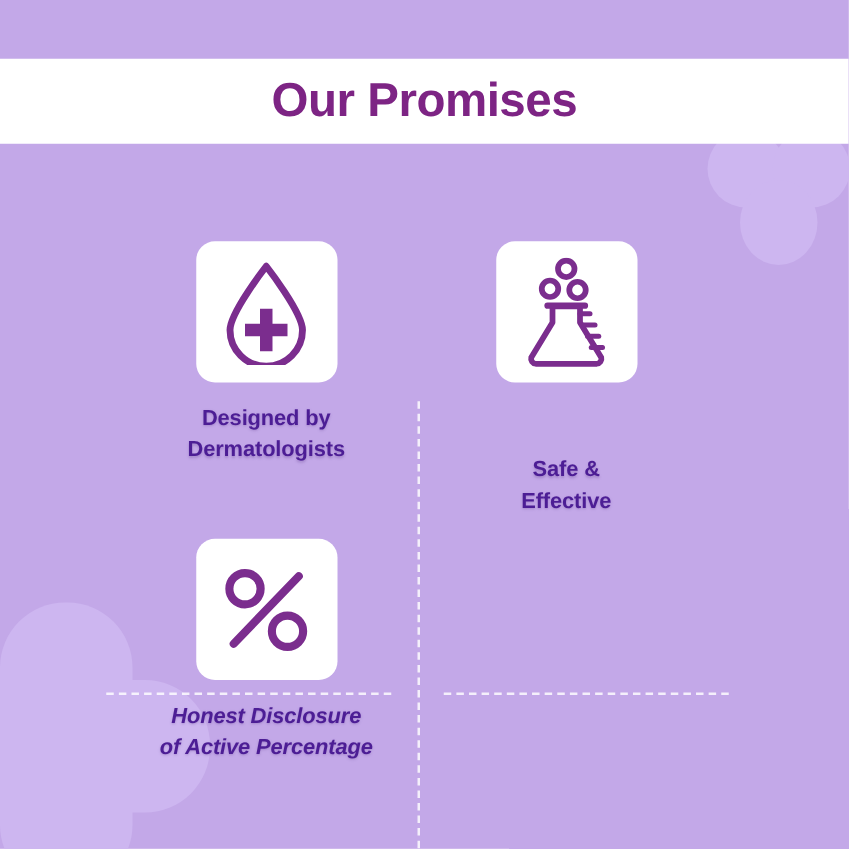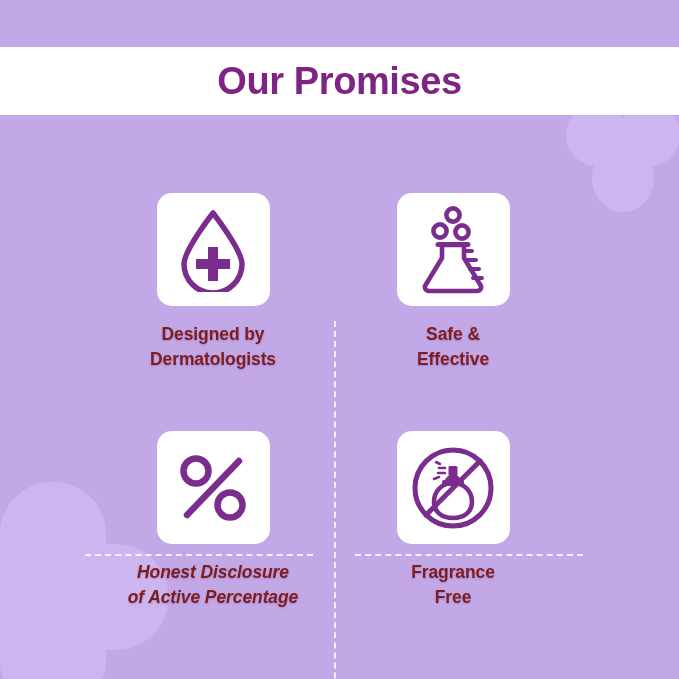--- a/index.html
+++ b/index.html
@@ -96,39 +96,39 @@
     height: 510px;
   }
   .cell {
     position: absolute;
     width: 330px;
     display: flex;
     flex-direction: column;
     align-items: center;
   }
   .cell-0 { left: 48px;  top: 43px; }
-  .cell-1 { left: 288px; top: 43px; }
+  .cell-1 { left: 288px; top: 43px; gap: 41px; }
   .cell-2 { left: 48px;  top: 281px; font-style: italic; }
   .cell-3 { left: 288px; top: 281px; }
 
   .icon-card {
     width: 113px;
     height: 113px;
     background: #ffffff;
     border-radius: 15px;
     display: flex;
     align-items: center;
     justify-content: center;
     box-sizing: border-box;
   }
   .icon-card svg { display: block; }
 
   .cell-label {
     margin-top: 16px;
-    color: #7f1d1d;
+    color: #4c1d95;
     font-size: 17.5px;
     font-weight: bold;
     line-height: 1.42;
     text-align: center;
     letter-spacing: -0.1px;
     text-shadow: 0 1px 2px rgba(104, 70, 150, 0.35);
     white-space: pre-line;
   }
 
   
@@ -222,43 +222,15 @@
             <circle cx="19" cy="19" r="12.5" fill="none" stroke="#7b2d8e" stroke-width="6.5"></circle>
             <circle cx="53" cy="53" r="12.5" fill="none" stroke="#7b2d8e" stroke-width="6.5"></circle>
             <path d="M62 9 L10 63" fill="none" stroke="#7b2d8e" stroke-width="6.5" stroke-linecap="round"></path>
           </svg>
         </span>
       </div>
       <div class="cell-label">Honest Disclosure
 of Active Percentage</div>
     </div>
 
-    <div class="cell cell-3">
-      <div class="icon-card">
-        <span>
-          <svg width="82" height="82" viewBox="0 0 82 82">
-
-            <path d="M41 36 C29 36 22 45 22 55 C22 65 30 71 41 71 C52 71 60 65 60 55 C60 45 53 36 41 36 Z" fill="none" stroke="#7b2d8e" stroke-width="4.6"></path>
-
-            <path d="M31 38 C33 31 35 28 41 28 C47 28 49 31 51 38 Z" fill="#7b2d8e"></path>
-            <rect x="30" y="33" width="22" height="6" rx="2" fill="#7b2d8e"></rect>
-
-            <rect x="36.5" y="19" width="9" height="10" rx="1.5" fill="#7b2d8e"></rect>
-
-            <g stroke="#7b2d8e" stroke-width="2.6" stroke-linecap="round">
-              <path d="M33 21 h-6"></path>
-              <path d="M33 26 h-7"></path>
-              <path d="M28 17 l-4 -2"></path>
-              <path d="M27 30 l-5 2"></path>
-            </g>
-
-            <circle cx="41" cy="41" r="38" fill="none" stroke="#7b2d8e" stroke-width="5"></circle>
-
-            <path d="M68 14 L14 68" fill="none" stroke="#7b2d8e" stroke-width="5" stroke-linecap="round"></path>
-          </svg>
-        </span>
-      </div>
-      <div class="cell-label">Fragrance
-Free</div>
-    </div>
 
   </div>
 </div>
 
 </body></html>

